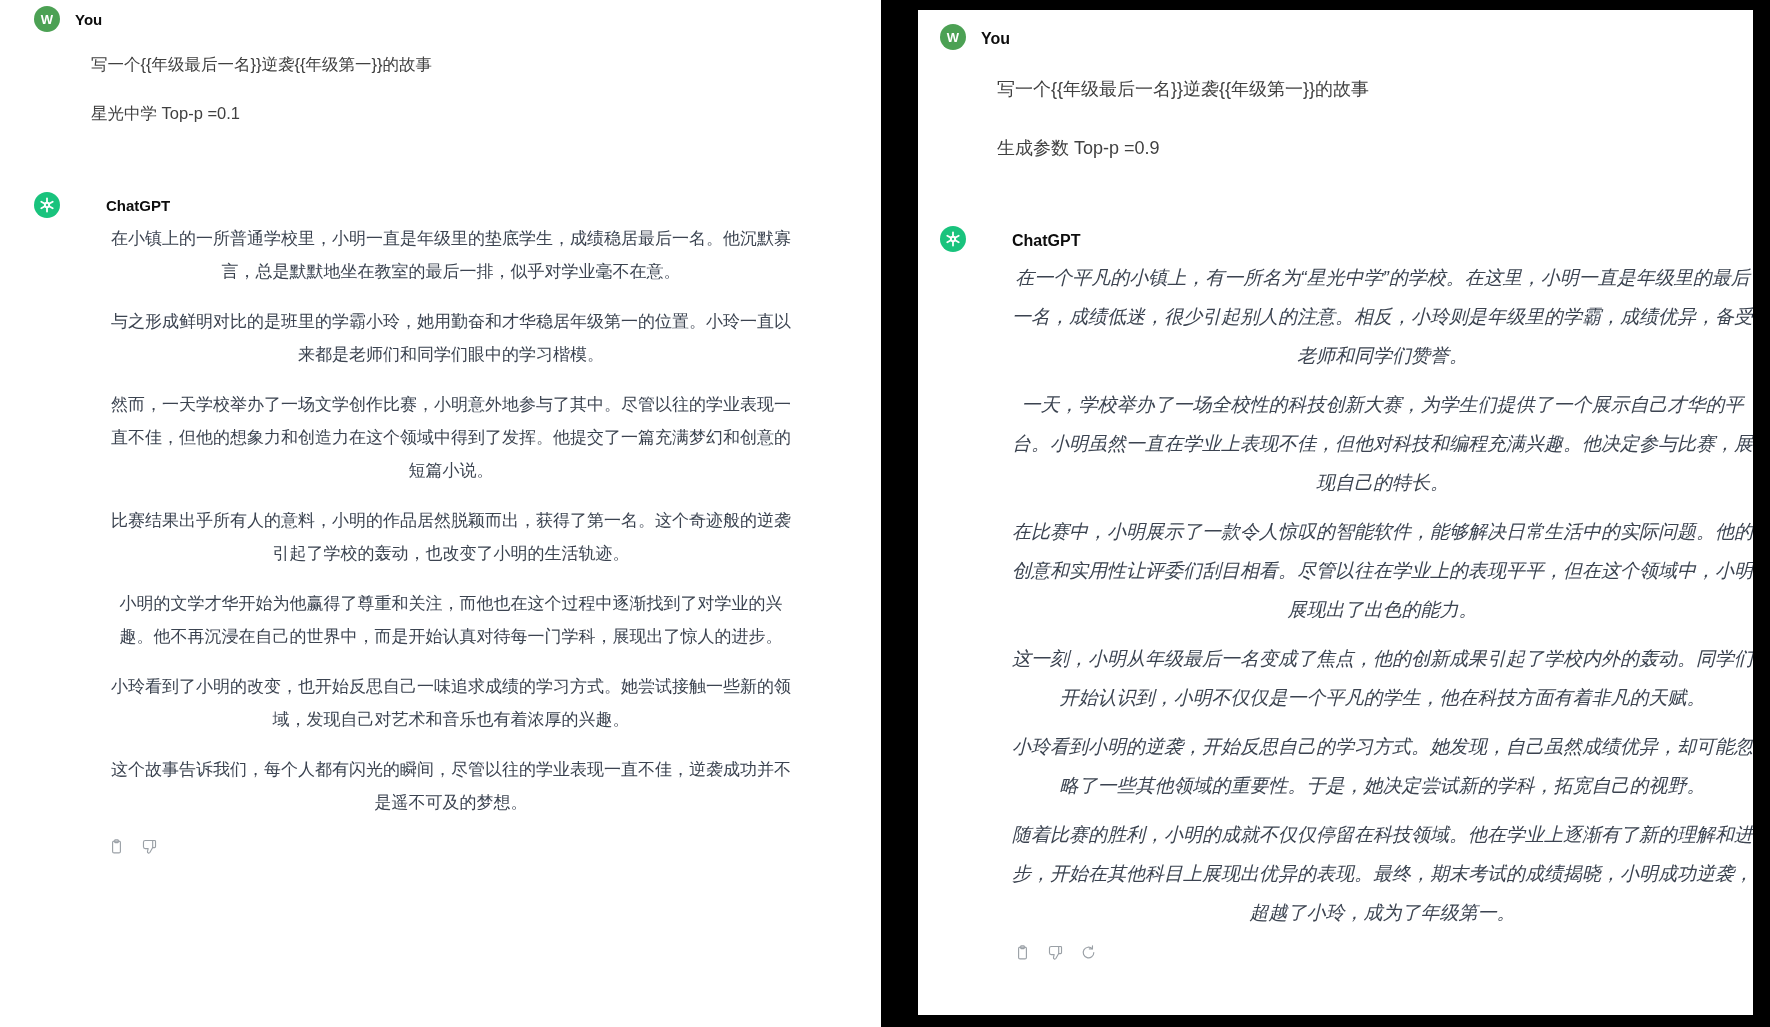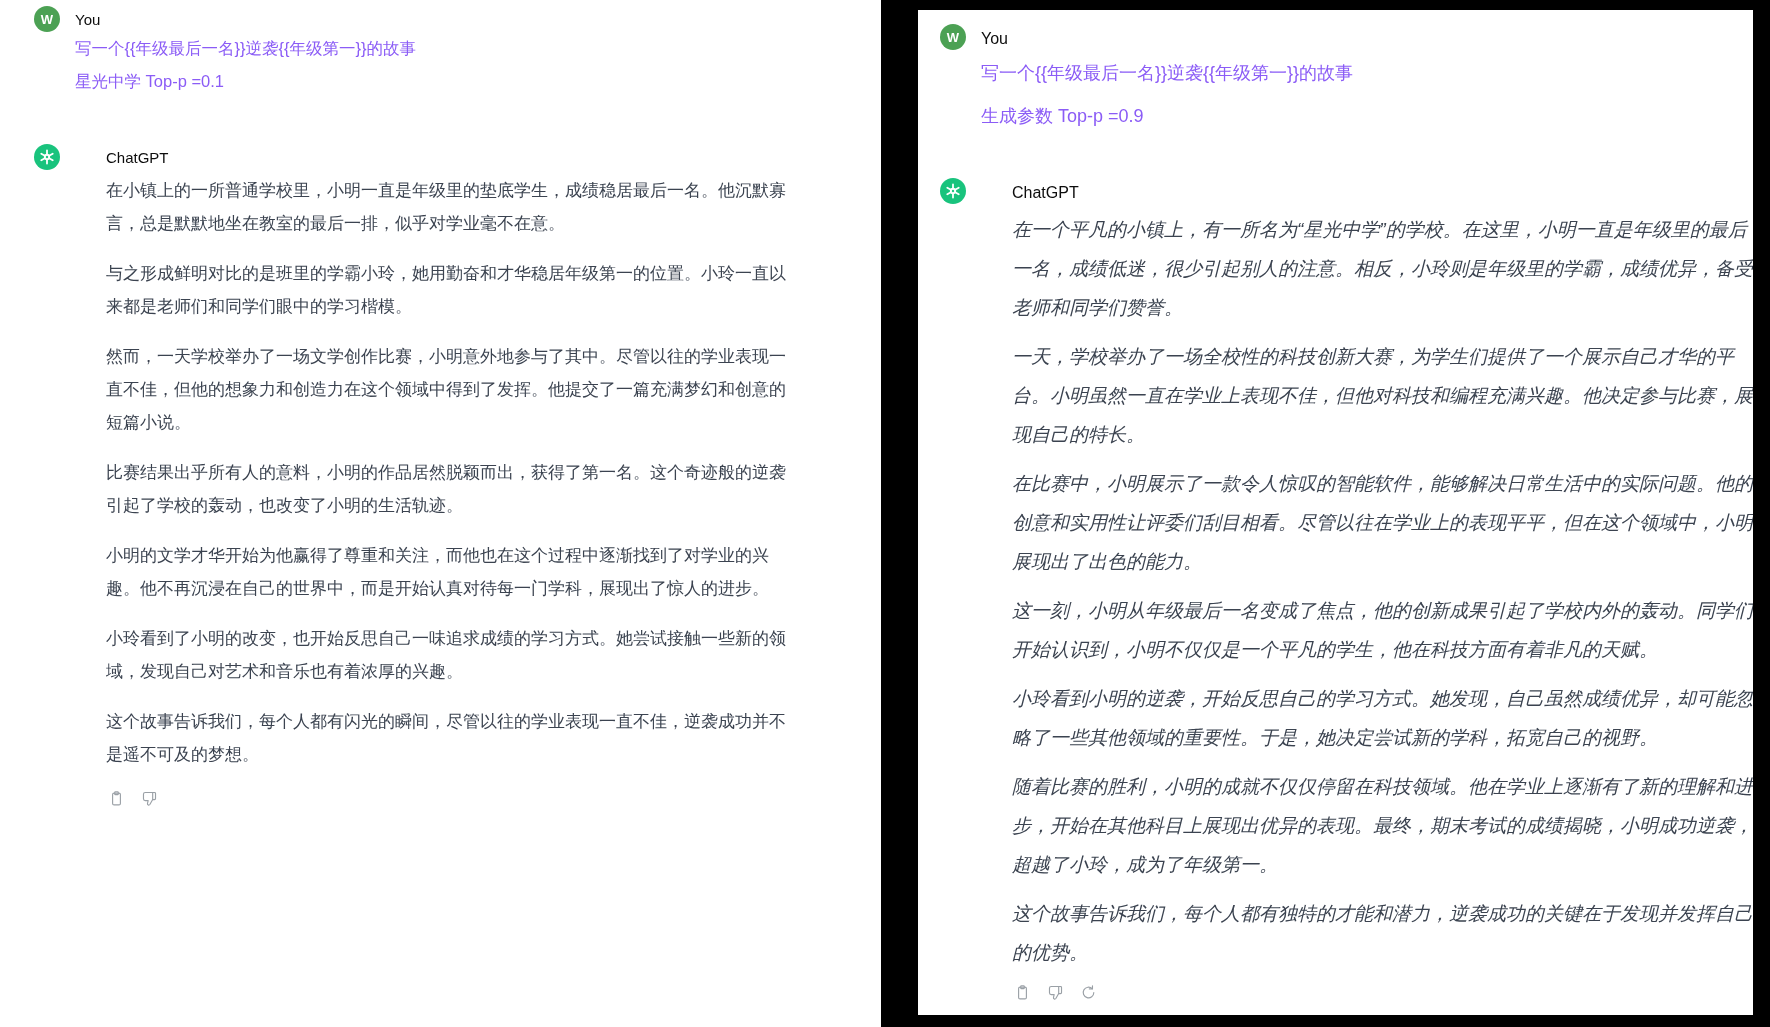--- a/index.html
+++ b/index.html
@@ -10,30 +10,30 @@
   .panel{position:absolute;top:0;height:1027px;box-sizing:border-box;}
   .panel-left{left:0;width:881px;background:#fff;padding:6px 0 0 34px;}
   .panel-right{left:881px;width:889px;background:#000;padding:10px 17px 12px 37px;}
   .panel-right-inner{background:#fff;width:100%;height:100%;box-sizing:border-box;
     padding:14px 0 0 22px;overflow:hidden;}
   .msg{display:flex;align-items:flex-start;}
   .avatar{width:26px;height:26px;border-radius:50%;flex:0 0 auto;margin-right:15px;
     display:flex;align-items:center;justify-content:center;color:#fff;
     font-weight:700;font-size:13px;user-select:none;}
   .content{min-width:0;}
-  .name{font-weight:400;color:#0d0d0d;font-size:15px;line-height:24px;padding-top:2px;}
+  .name{font-weight:700;color:#0d0d0d;font-size:15px;line-height:24px;padding-top:2px;}
   .panel-right .name{font-size:16px;line-height:26px;}
-  .user-lines p{margin:0;color:#8b5cf6;font-size:16.5px;line-height:33px;
+  .user-lines p{margin:16px;color:#404040;font-size:16.5px;line-height:33px;
     word-break:break-all;overflow-wrap:anywhere;}
   .panel-right .user-lines p{font-size:18px;line-height:43px;}
   .assistant{margin-top:46px;gap:31px;}
   .panel-right .assistant{margin-top:40px;}
   .body-text{margin-top:4px;}
   .body-text p{margin:0 0 17px;color:#3b4350;font-size:17px;line-height:33px;
-    word-break:break-all;overflow-wrap:anywhere;}
+    word-break:break-all;overflow-wrap:anywhere;text-align:center;}
   .panel-left .content{width:690px;}
   .panel-right .content{width:758px;}
   .panel-right .body-text p{font-size:19px;line-height:39px;margin:0 0 10px;font-style:italic;}
   .actions{display:flex;gap:13px;margin-top:2px;}
   .action{background:none;border:none;padding:0;cursor:pointer;color:#9aa0a6;
     width:20px;height:20px;display:flex;align-items:center;justify-content:center;}
   .action svg{width:17px;height:17px;stroke:#9aa0a6;fill:none;
     stroke-width:1.6;stroke-linecap:round;stroke-linejoin:round;}
   .gpt-logo{width:18px;height:18px;}
 </style>
@@ -130,21 +130,20 @@
       </div>
       <div class="content">
         <div class="name">ChatGPT</div>
         <div class="body-text">
           <p>在一个平凡的小镇上，有一所名为“星光中学”的学校。在这里，小明一直是年级里的最后一名，成绩低迷，很少引起别人的注意。相反，小玲则是年级里的学霸，成绩优异，备受老师和同学们赞誉。</p>
           <p>一天，学校举办了一场全校性的科技创新大赛，为学生们提供了一个展示自己才华的平台。小明虽然一直在学业上表现不佳，但他对科技和编程充满兴趣。他决定参与比赛，展现自己的特长。</p>
           <p>在比赛中，小明展示了一款令人惊叹的智能软件，能够解决日常生活中的实际问题。他的创意和实用性让评委们刮目相看。尽管以往在学业上的表现平平，但在这个领域中，小明展现出了出色的能力。</p>
           <p>这一刻，小明从年级最后一名变成了焦点，他的创新成果引起了学校内外的轰动。同学们开始认识到，小明不仅仅是一个平凡的学生，他在科技方面有着非凡的天赋。</p>
           <p>小玲看到小明的逆袭，开始反思自己的学习方式。她发现，自己虽然成绩优异，却可能忽略了一些其他领域的重要性。于是，她决定尝试新的学科，拓宽自己的视野。</p>
           <p>随着比赛的胜利，小明的成就不仅仅停留在科技领域。他在学业上逐渐有了新的理解和进步，开始在其他科目上展现出优异的表现。最终，期末考试的成绩揭晓，小明成功逆袭，超越了小玲，成为了年级第一。</p>
-          <p>这个故事告诉我们，每个人都有独特的才能和潜力，逆袭成功的关键在于发现并发挥自己的优势。</p>
         </div>
         <div class="actions">
           <button class="action">
             <svg viewBox="0 0 24 24">
               <rect x="6.5" y="4.5" width="11" height="16.5" rx="2"></rect>
               <rect x="9.5" y="2.5" width="5" height="4" rx="1"></rect>
             </svg>
           </button>
           <button class="action">
             <svg viewBox="0 0 24 24">

